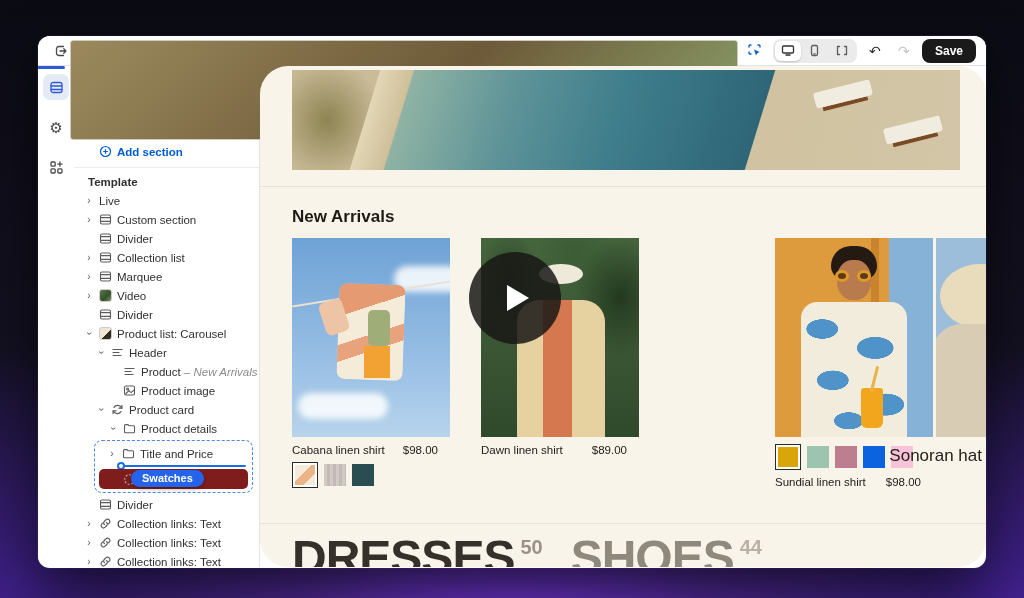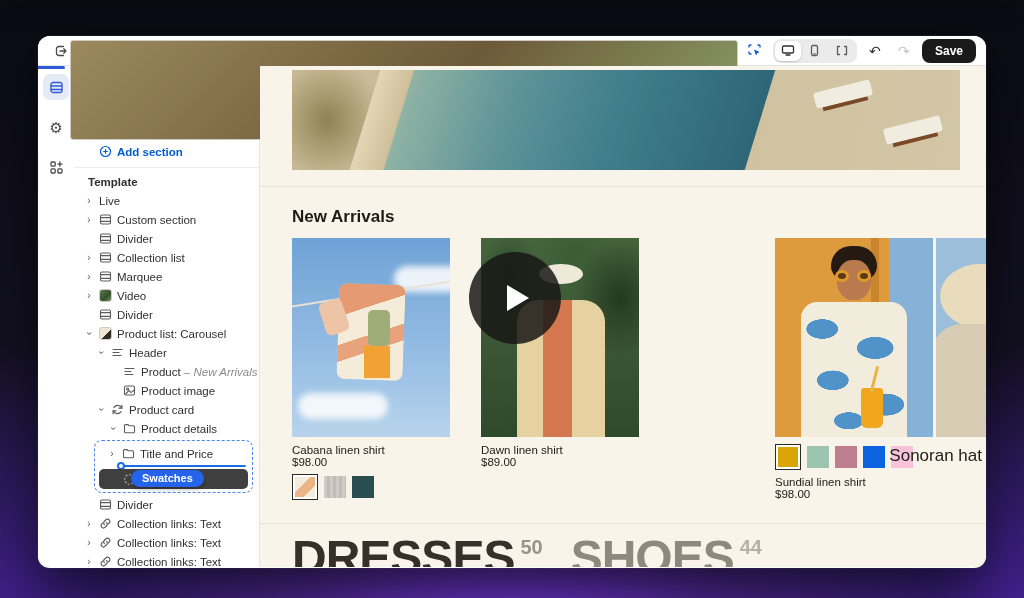--- a/index.html
+++ b/index.html
@@ -65,26 +65,26 @@
   .lvl0{ padding-left:10px; } .lvl1{ padding-left:22px; } .lvl2{ padding-left:34px; } .lvl3{ padding-left:12px; }
   .add-row{ color:#005bd3; font-weight:600; padding-left:25px; }
   .thumb{ width:13px; height:13px; border-radius:3px; border:1px solid #cfcac2; }
   .thumb.hero{ background:linear-gradient(135deg,#9c8a5e,#6d5a38 55%,#8aa06a); }
   .thumb.video{ background:linear-gradient(135deg,#5c7a4e,#33502e 60%,#7a9468); }
   .thumb.plist{ background:linear-gradient(135deg,#f0e6d4 55%,#2e2a24 55%); }
   
   .dropbox{ margin:2px 6px 2px 20px; border:1.5px dashed #4b86f0; border-radius:8px; padding:3px 0 2px; position:relative; }
   .insert-line{ height:2px; background:#1a6fe8; margin:2px 6px 2px 26px; border-radius:1px; position:relative; }
   .insert-line .dot{ position:absolute; left:-4px; top:-3px; width:8px; height:8px; border:2px solid #1a6fe8; background:#fff; border-radius:50%; }
-  .ghost-row{ height:20px; display:flex; align-items:center; gap:5px; padding-left:24px; position:relative; background:#404040; border-radius:5px; margin:1px 4px; color:#9a9a9a; }
+  .ghost-row{ height:20px; display:flex; align-items:center; gap:5px; padding-left:24px; position:relative; background:#7f1d1d; border-radius:5px; margin:1px 4px; color:#9a9a9a; }
   .ghost-row .ticon{ color:#b0b0b0; }
   .drag-pill{ position:absolute; left:32px; top:1px; background:#2563eb; color:#fff; font-size:11px; font-weight:600;
     padding:2px 11px 3px; border-radius:10px; box-shadow:0 2px 5px rgba(0,0,0,.3); white-space:nowrap; }
   
-  .preview{ position:relative; flex:1; background:#f9f4ea; overflow:hidden; }
+  .preview{ position:relative; flex:1; background:#f9f4ea; overflow:hidden;border-radius:28px; }
   .hero{ position:absolute; left:32px; top:4px; width:668px; height:100px; overflow:hidden;
     background:linear-gradient(100deg,#c9ba97 0%,#d3c6a6 100%); }
   .hero .grass{ position:absolute; left:-20px; top:-10px; width:110px; height:120px;
     background:radial-gradient(closest-side,#8d8352,rgba(141,131,82,0)); }
   .hero .water{ position:absolute; left:16%; top:-30%; width:54%; height:160%;
     transform:skewX(-17deg);
     background:linear-gradient(90deg,#8fb3a4 0%,#5e9398 30%,#3f7e8c 60%,#2e6677 100%); }
   .hero .coping{ position:absolute; left:11%; top:-30%; width:5%; height:160%; transform:skewX(-17deg);
     background:linear-gradient(90deg,#e3d7b6,#cfc09a); }
   .chair{ position:absolute; width:58px; height:16px; background:#f1ece0; border-radius:3px; box-shadow:0 10px 0 -6px #7a4a26; }
@@ -143,21 +143,21 @@
   
   .img-sonoran{ background:linear-gradient(180deg,#9dbeda 0 52%,#cfb58d 52%); }
   .img-sonoran .hat{ position:absolute; right:-34px; top:26px; width:80px; height:64px; border-radius:50%; background:#e9dcbd; }
   .img-sonoran .shoulder{ position:absolute; right:-30px; top:86px; width:84px; height:120px; border-radius:30px 30px 0 0; background:#d8cdb4; }
   
   .play-circle{ position:absolute; left:209px; top:186px; width:92px; height:92px; border-radius:50%;
     background:rgba(25,23,21,.85); display:flex; align-items:center; justify-content:center; cursor:pointer; z-index:3; }
   .play-tri{ width:0; height:0; border-left:22px solid #fff; border-top:13px solid transparent; border-bottom:13px solid transparent; margin-left:6px; }
   
   .meta-row{ display:flex; justify-content:space-between; align-items:baseline; padding-right:12px;
-    font-size:11.5px; color:#25201a;flex-direction:column; }
+    font-size:11.5px; color:#25201a; }
   .pname{ white-space:nowrap; } .pprice{ white-space:nowrap; }
   .swatches{ display:flex; gap:6px; align-items:center; }
   .swatch{ width:22px; height:22px; display:block; cursor:pointer; }
   .swatch i{ display:block; width:100%; height:100%; }
   .swatch.selected{ border:1px solid #2a2a2a; padding:2px; width:26px; height:26px; background:#fff; }
   .mt6{ margin-top:7px; } .mt5{ margin-top:6px; }
   .sonoran-name{ position:absolute; right:4px; top:380px; font-size:17px; color:#25201a; }
   
   .bigtext{ position:absolute; left:32px; top:468px; white-space:nowrap; line-height:1; }
   .bigword{ font-size:48px; font-weight:700; letter-spacing:-1px; }

